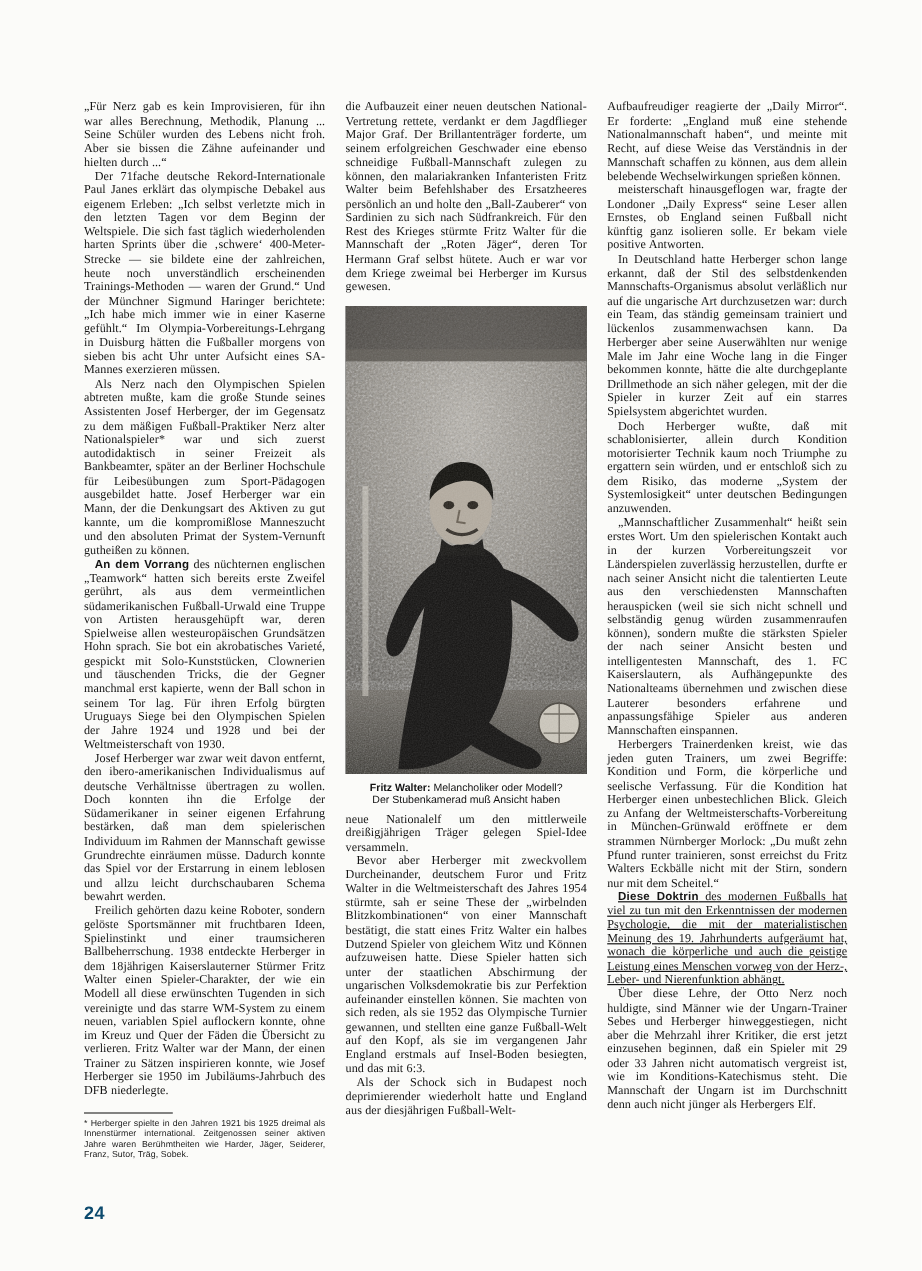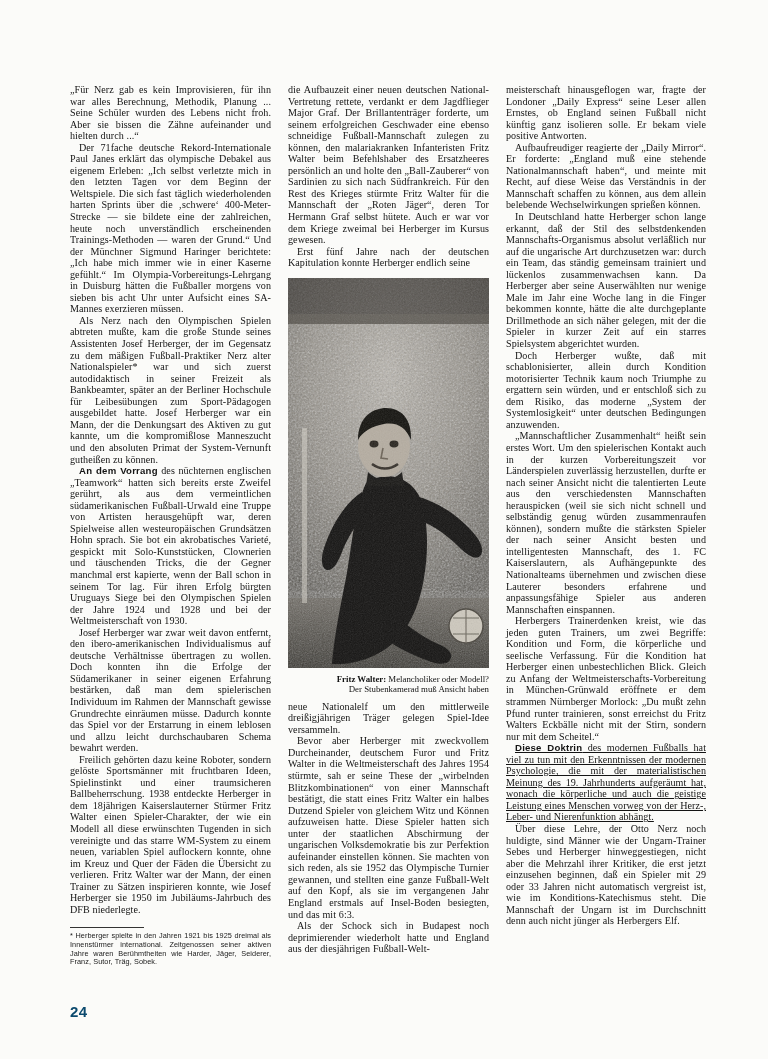--- a/index.html
+++ b/index.html
@@ -70,25 +70,25 @@
     width: 201px;
     height: 390px;
     display: block;
     background: #101010;
     position: relative;
     overflow: hidden;
   }
   .photo svg { display:block; }
   .caption {
     margin-top: 6px;
-    font-family: Liberation Serif, serif;
+    font-family: Liberation Sans, sans-serif;
     font-size: 8.8px;
     line-height: 10.6px;
     color: #121212;
-    text-align: right;
+    text-align: center;
   }
   .caption .who { font-weight: bold; }
   .caption .line2 { display: block; }
   
   .footnote-rule {
     width: 74px;
     height: 1px;
     background: #333;
     margin: 12px 0 4px 0;
   }
@@ -129,21 +129,20 @@
         <span class="lead-bold">An dem Vorrang</span><span> des nüchternen englischen „Teamwork“ hatten sich bereits erste Zweifel gerührt, als aus dem vermeintlichen südamerikanischen Fußball-Urwald eine Truppe von Artisten herausgehüpft war, deren Spielweise allen westeuropäischen Grundsätzen Hohn sprach. Sie bot ein akrobatisches Varieté, gespickt mit Solo-Kunststücken, Clownerien und täuschenden Tricks, die der Gegner manchmal erst kapierte, wenn der Ball schon in seinem Tor lag. Für ihren Erfolg bürgten Uruguays Siege bei den Olympischen Spielen der Jahre 1924 und 1928 und bei der Weltmeisterschaft von 1930.</span>
       </p>
       <p>Josef Herberger war zwar weit davon entfernt, den ibero-amerikanischen Individualismus auf deutsche Verhältnisse übertragen zu wollen. Doch konnten ihn die Erfolge der Südamerikaner in seiner eigenen Erfahrung bestärken, daß man dem spielerischen Individuum im Rahmen der Mannschaft gewisse Grundrechte einräumen müsse. Dadurch konnte das Spiel vor der Erstarrung in einem leblosen und allzu leicht durchschaubaren Schema bewahrt werden.</p>
       <p>Freilich gehörten dazu keine Roboter, sondern gelöste Sportsmänner mit fruchtbaren Ideen, Spielinstinkt und einer traumsicheren Ballbeherrschung. 1938 entdeckte Herberger in dem 18jährigen Kaiserslauterner Stürmer Fritz Walter einen Spieler-Charakter, der wie ein Modell all diese erwünschten Tugenden in sich vereinigte und das starre WM-System zu einem neuen, variablen Spiel auflockern konnte, ohne im Kreuz und Quer der Fäden die Übersicht zu verlieren. Fritz Walter war der Mann, der einen Trainer zu Sätzen inspirieren konnte, wie Josef Herberger sie 1950 im Jubiläums-Jahrbuch des DFB niederlegte.</p>
       <div class="footnote-rule"></div>
       <p class="footnote">* Herberger spielte in den Jahren 1921 bis 1925 dreimal als Innenstürmer international. Zeitgenossen seiner aktiven Jahre waren Berühmtheiten wie Harder, Jäger, Seiderer, Franz, Sutor, Träg, Sobek.</p>
     </div>
 
     <div class="col">
       <p>die Aufbauzeit einer neuen deutschen National-Vertretung rettete, verdankt er dem Jagdflieger Major Graf. Der Brillantenträger forderte, um seinem erfolgreichen Geschwader eine ebenso schneidige Fußball-Mannschaft zulegen zu können, den malariakranken Infanteristen Fritz Walter beim Befehlshaber des Ersatzheeres persönlich an und holte den „Ball-Zauberer“ von Sardinien zu sich nach Südfrankreich. Für den Rest des Krieges stürmte Fritz Walter für die Mannschaft der „Roten Jäger“, deren Tor Hermann Graf selbst hütete. Auch er war vor dem Kriege zweimal bei Herberger im Kursus gewesen.</p>
-      <p>Erst fünf Jahre nach der deutschen Kapitulation konnte Herberger endlich seine</p>
 
       <div class="figure">
         <div class="photo">
           <svg width="201" height="390" viewBox="0 0 201 390">
             <defs>
               <filter id="grain">
                 <feTurbulence type="fractalNoise" baseFrequency="0.9" numOctaves="3" result="n"></feTurbulence>
                 <feColorMatrix in="n" type="saturate" values="0"></feColorMatrix>
                 <feComponentTransfer>
                     <feFuncA type="linear" slope="0.55"></feFuncA>
@@ -213,22 +212,22 @@
         </div>
       </div>
 
       <div class="gap"></div>
       <p class="noindent">neue Nationalelf um den mittlerweile dreißigjährigen Träger gelegen Spiel-Idee versammeln.</p>
       <p>Bevor aber Herberger mit zweckvollem Durcheinander, deutschem Furor und Fritz Walter in die Weltmeisterschaft des Jahres 1954 stürmte, sah er seine These der „wirbelnden Blitzkombinationen“ von einer Mannschaft bestätigt, die statt eines Fritz Walter ein halbes Dutzend Spieler von gleichem Witz und Können aufzuweisen hatte. Diese Spieler hatten sich unter der staatlichen Abschirmung der ungarischen Volksdemokratie bis zur Perfektion aufeinander einstellen können. Sie machten von sich reden, als sie 1952 das Olympische Turnier gewannen, und stellten eine ganze Fußball-Welt auf den Kopf, als sie im vergangenen Jahr England erstmals auf Insel-Boden besiegten, und das mit 6:3.</p>
       <p>Als der Schock sich in Budapest noch deprimierender wiederholt hatte und England aus der diesjährigen Fußball-Welt-</p>
     </div>
 
     <div class="col col-right">
+      <p>Aufbaufreudiger reagierte der „Daily Mirror“. Er forderte: „England muß eine stehende Nationalmannschaft haben“, und meinte mit Recht, auf diese Weise das Verständnis in der Mannschaft schaffen zu können, aus dem allein belebende Wechselwirkungen sprießen können.</p>
       <p>meisterschaft hinausgeflogen war, fragte der Londoner „Daily Express“ seine Leser allen Ernstes, ob England seinen Fußball nicht künftig ganz isolieren solle. Er bekam viele positive Antworten.</p>
-      <p>Aufbaufreudiger reagierte der „Daily Mirror“. Er forderte: „England muß eine stehende Nationalmannschaft haben“, und meinte mit Recht, auf diese Weise das Verständnis in der Mannschaft schaffen zu können, aus dem allein belebende Wechselwirkungen sprießen können.</p>
       <p>In Deutschland hatte Herberger schon lange erkannt, daß der Stil des selbstdenkenden Mannschafts-Organismus absolut verläßlich nur auf die ungarische Art durchzusetzen war: durch ein Team, das ständig gemeinsam trainiert und lückenlos zusammenwachsen kann. Da Herberger aber seine Auserwählten nur wenige Male im Jahr eine Woche lang in die Finger bekommen konnte, hätte die alte durchgeplante Drillmethode an sich näher gelegen, mit der die Spieler in kurzer Zeit auf ein starres Spielsystem abgerichtet wurden.</p>
       <p>Doch Herberger wußte, daß mit schablonisierter, allein durch Kondition motorisierter Technik kaum noch Triumphe zu ergattern sein würden, und er entschloß sich zu dem Risiko, das moderne „System der Systemlosigkeit“ unter deutschen Bedingungen anzuwenden.</p>
       <p>„Mannschaftlicher Zusammenhalt“ heißt sein erstes Wort. Um den spielerischen Kontakt auch in der kurzen Vorbereitungszeit vor Länderspielen zuverlässig herzustellen, durfte er nach seiner Ansicht nicht die talentierten Leute aus den verschiedensten Mannschaften herauspicken (weil sie sich nicht schnell und selbständig genug würden zusammenraufen können), sondern mußte die stärksten Spieler der nach seiner Ansicht besten und intelligentesten Mannschaft, des 1. FC Kaiserslautern, als Aufhängepunkte des Nationalteams übernehmen und zwischen diese Lauterer besonders erfahrene und anpassungsfähige Spieler aus anderen Mannschaften einspannen.</p>
       <p>Herbergers Trainerdenken kreist, wie das jeden guten Trainers, um zwei Begriffe: Kondition und Form, die körperliche und seelische Verfassung. Für die Kondition hat Herberger einen unbestechlichen Blick. Gleich zu Anfang der Weltmeisterschafts-Vorbereitung in München-Grünwald eröffnete er dem strammen Nürnberger Morlock: „Du mußt zehn Pfund runter trainieren, sonst erreichst du Fritz Walters Eckbälle nicht mit der Stirn, sondern nur mit dem Scheitel.“</p>
       <p style="text-indent:9px;text-decoration:underline;">
         <span class="lead-bold">Diese Doktrin</span><span> des modernen Fußballs hat viel zu tun mit den Erkenntnissen der modernen Psychologie, die mit der materialistischen Meinung des 19. Jahrhunderts aufgeräumt hat, wonach die körperliche und auch die geistige Leistung eines Menschen vorweg von der Herz-, Leber- und Nierenfunktion abhängt.</span>
       </p>
       <p>Über diese Lehre, der Otto Nerz noch huldigte, sind Männer wie der Ungarn-Trainer Sebes und Herberger hinweggestiegen, nicht aber die Mehrzahl ihrer Kritiker, die erst jetzt einzusehen beginnen, daß ein Spieler mit 29 oder 33 Jahren nicht automatisch vergreist ist, wie im Konditions-Katechismus steht. Die Mannschaft der Ungarn ist im Durchschnitt denn auch nicht jünger als Herbergers Elf.</p>
     </div>
 

